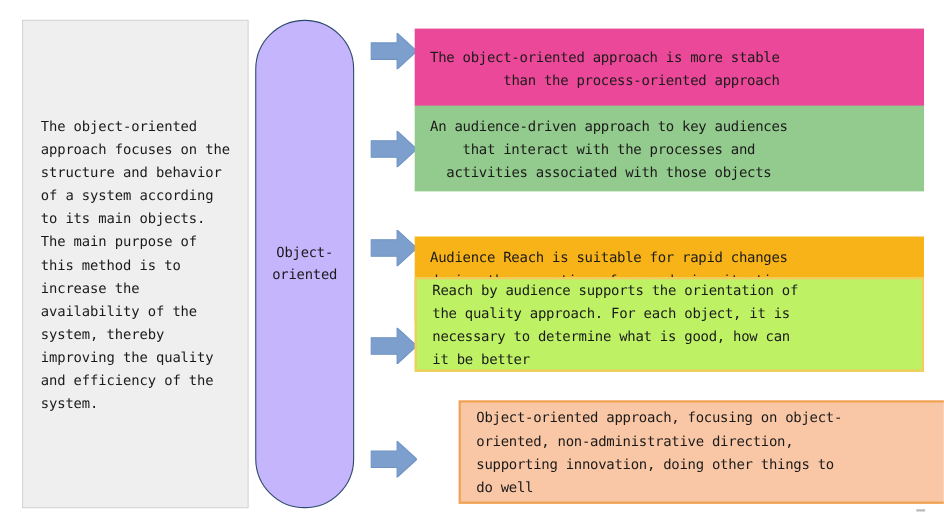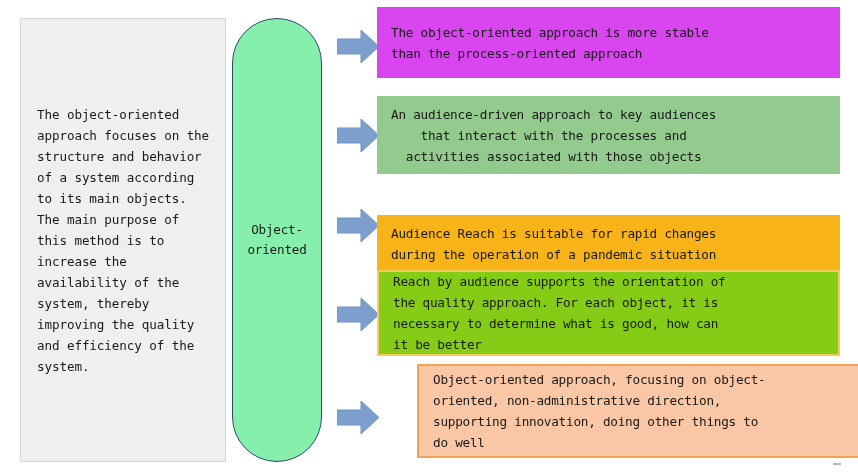--- a/index.html
+++ b/index.html
@@ -31,21 +31,21 @@
     color:#1a1a1a;
     letter-spacing:-0.1px;
     word-spacing:0px;
   }
 
   
   .capsule{
     position:absolute;
     left:232px;top:18px;
     width:90px;height:444px;
-    background:#86efac;
+    background:#c4b5fd;
     border:1.6px solid #2d4a6d;
     border-radius:45px;
     box-sizing:border-box;
     display:flex;align-items:center;justify-content:center;
     text-align:center;
   }
   .capsule .ctext{
     font-size:12.6px;
     line-height:20px;
     color:#1a1a1a;
@@ -71,24 +71,24 @@
   }
   .box .btext{
     display:block;
     font-size:12.7px;
     line-height:21px;
     color:#1a1a1a;
     letter-spacing:-0.25px;
     white-space:pre-line;
   }
 
-  .box-1{top:7px;height:71px;background:#d946ef;border:none;}
+  .box-1{top:26px;height:71px;background:#ec4899;border:none;text-align:right;}
   .box-2{top:96px;height:78px;background:#93ca8d;border:none;text-align:center;}
   .box-3{top:184px;height:78px;background:#f8b318;border:none;margin-top:31px;}
-  .box-4{top:270px;height:86px;background:#84cc16;border:2px solid #f5cb5c;}
+  .box-4{top:252px;height:86px;background:#bef264;border:2px solid #f5cb5c;}
   .box-5{top:364px;height:94px;background:#f9c7a5;border:2px solid #f0a355;margin-left:40px;}
 
   
   .stray-mark{
     position:absolute;
     left:833px;top:463px;
     width:8px;height:2px;
     background:#b9b9b9;
   }
 </style>

